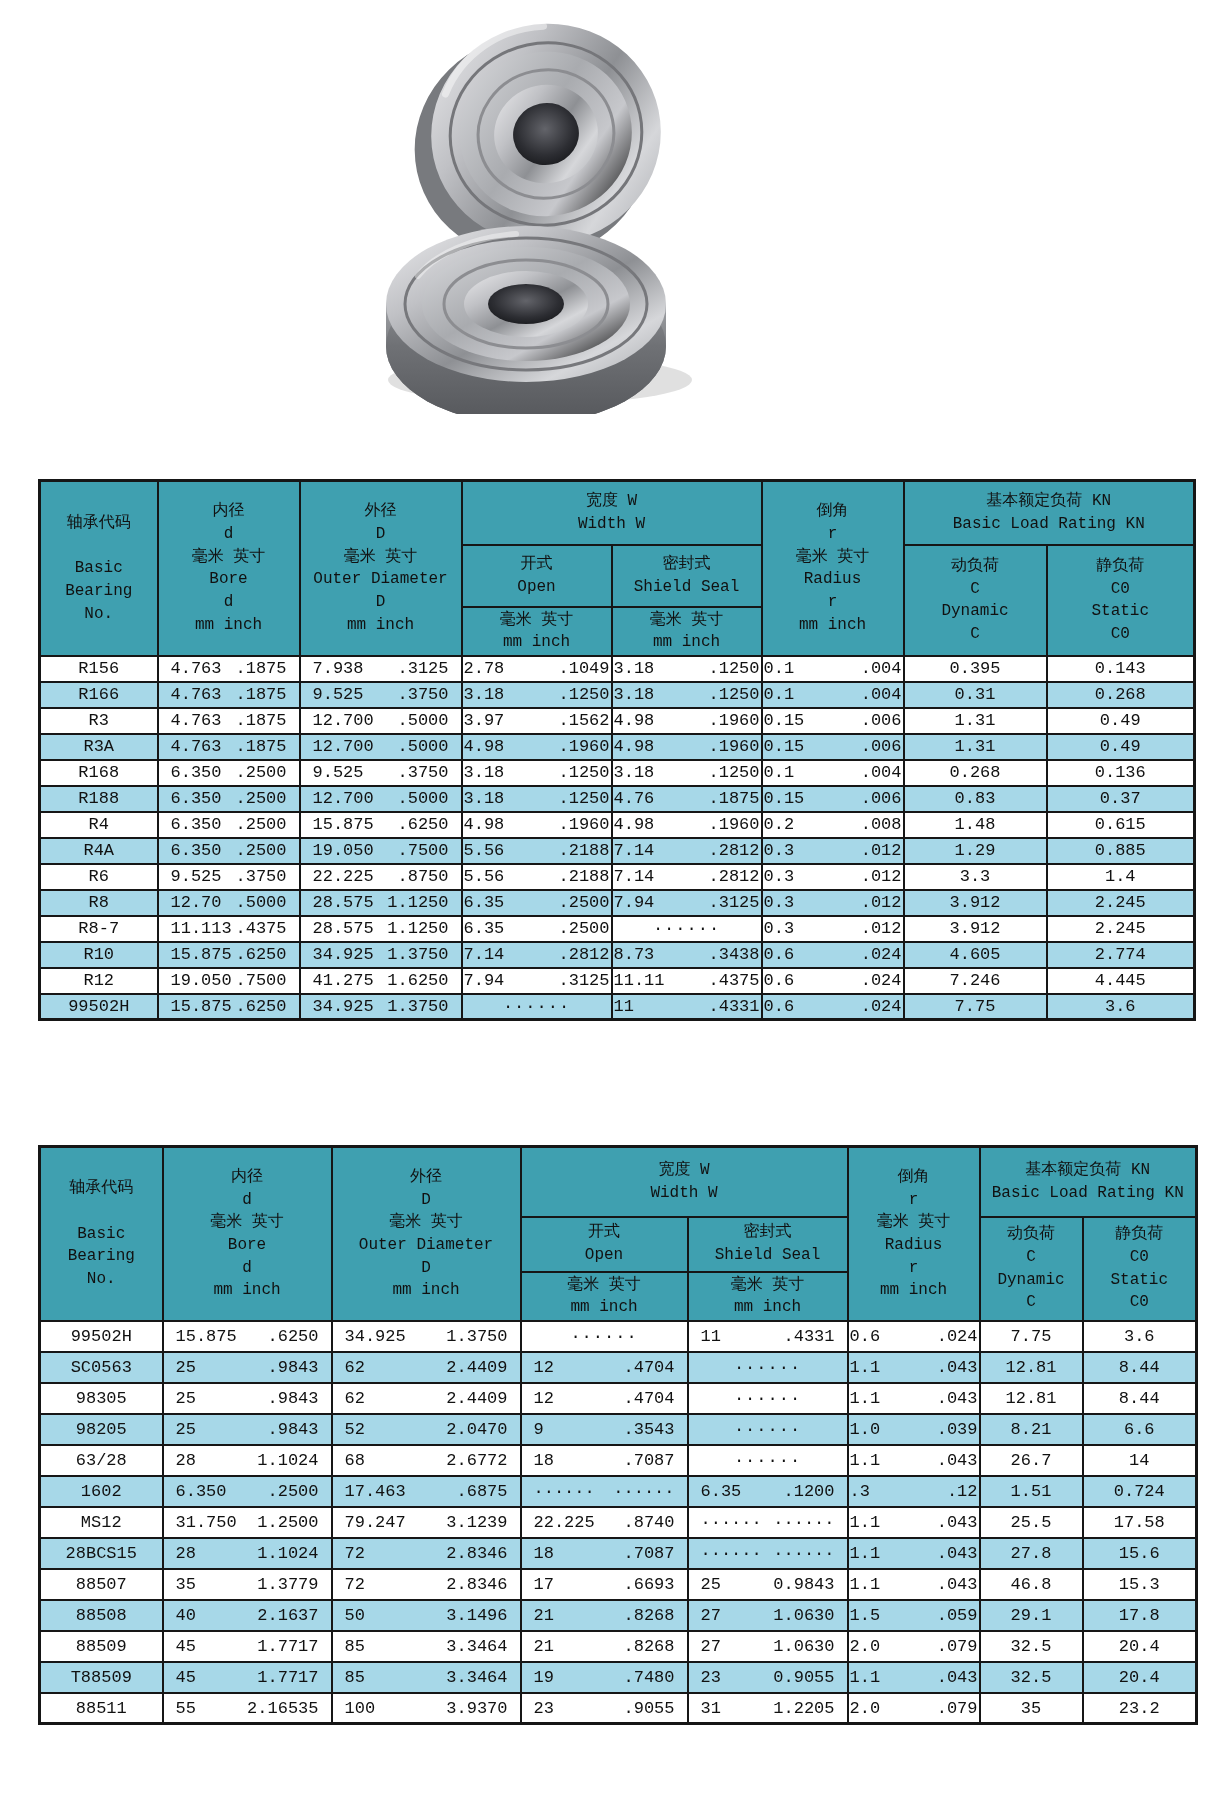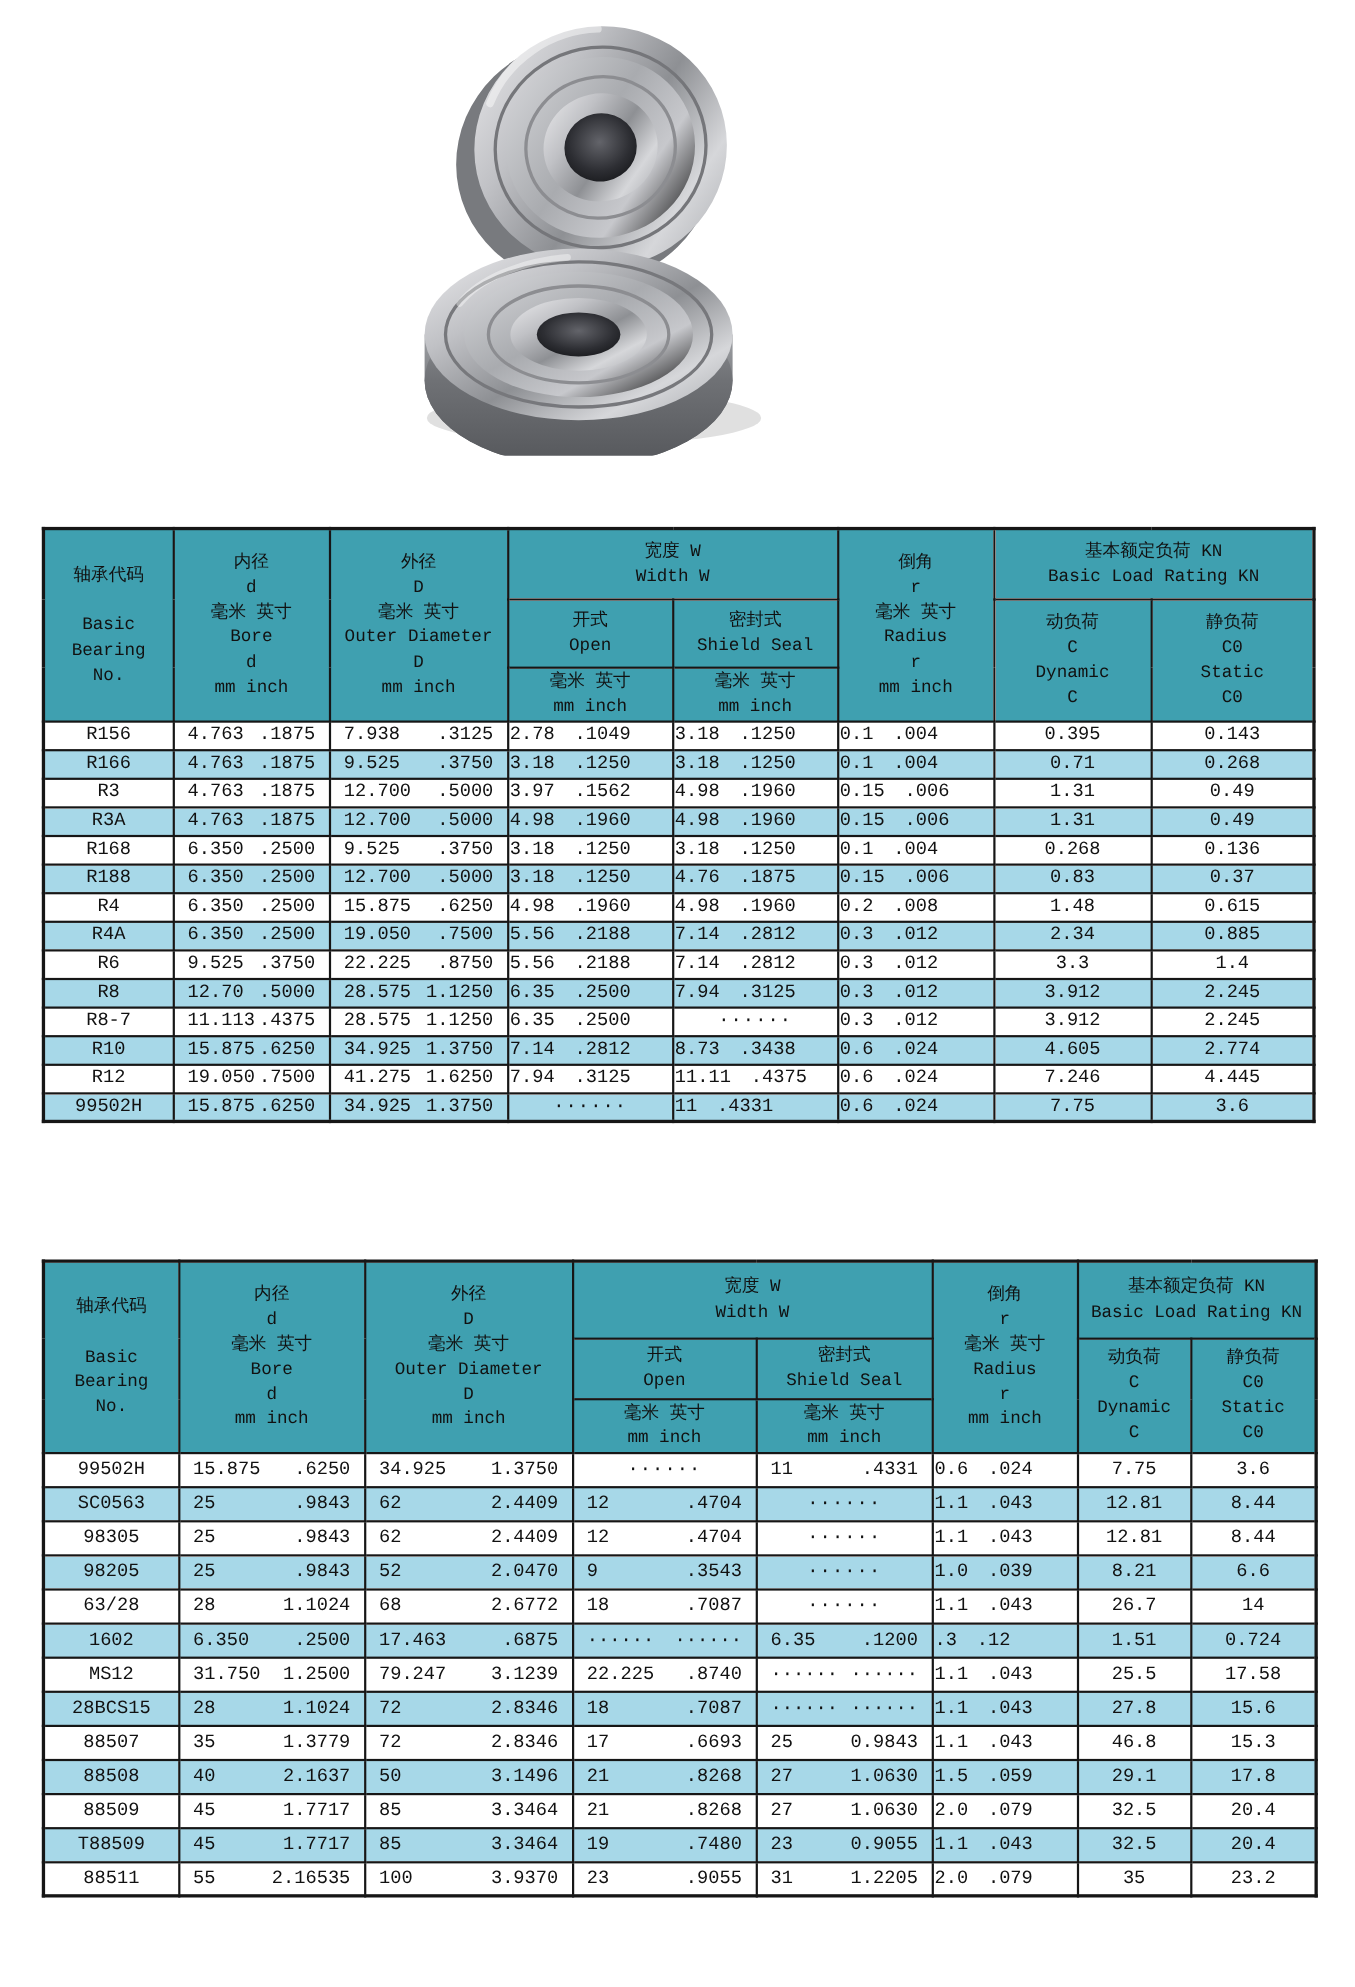--- a/index.html
+++ b/index.html
@@ -29,21 +29,21 @@
   .spec tbody tr:nth-child(even) td{background:var(--row_alt,#A7D8E8);}
   #table1 tr.b1{height:64px;} #table1 tr.b2{height:62px;} #table1 tr.b3{height:44px;}
   #table2 tr.b1{height:70px;} #table2 tr.b2{height:55px;} #table2 tr.b3{height:37px;}
   #table1 tbody tr{height:26px;}
   #table2 tbody tr{height:31px;}
   td.n{text-align:center;}
   td.p{padding:0;}
   td.p .cellflex,{display:flex;}
   .cf{display:flex;align-items:center;height:100%;}
   td.p .cf{justify-content:space-between;padding:0 12px;}
-  td.pc .cf{justify-content:flex-start;gap:18px;}
+  td.pc .cf{justify-content:space-between;gap:18px;}
   td.d{text-align:center;letter-spacing:1px;}
 </style>
 </head>
 <body style="background: rgb(255, 255, 255);">
 
 <svg id="photo" viewBox="0 0 392 412" xmlns="http://www.w3.org/2000/svg" aria-hidden="true">
   <defs>
     <linearGradient id="met1" x1="0" y1="0" x2="1" y2="1">
       <stop offset="0" stop-color="#ececee"></stop>
         <stop offset="0.3" stop-color="#c0c1c5"></stop>
@@ -218,21 +218,21 @@
             <span>3.18</span>
             <span>.1250</span>
           </div>
         </td>
         <td class="pc">
           <div class="cf">
             <span>0.1</span>
             <span>.004</span>
           </div>
         </td>
-        <td class="n">0.71</td>
+        <td class="n">0.31</td>
         <td class="n">0.268</td>
       </tr>
     <tr>
         <td class="n">R3</td>
         <td class="p">
           <div class="cf">
             <span>4.763</span>
             <span>.1875</span>
           </div>
         </td>
@@ -428,21 +428,21 @@
             <span>7.14</span>
             <span>.2812</span>
           </div>
         </td>
         <td class="pc">
           <div class="cf">
             <span>0.3</span>
             <span>.012</span>
           </div>
         </td>
-        <td class="n">2.34</td>
+        <td class="n">1.29</td>
         <td class="n">0.885</td>
       </tr>
     <tr>
         <td class="n">R6</td>
         <td class="p">
           <div class="cf">
             <span>9.525</span>
             <span>.3750</span>
           </div>
         </td>

